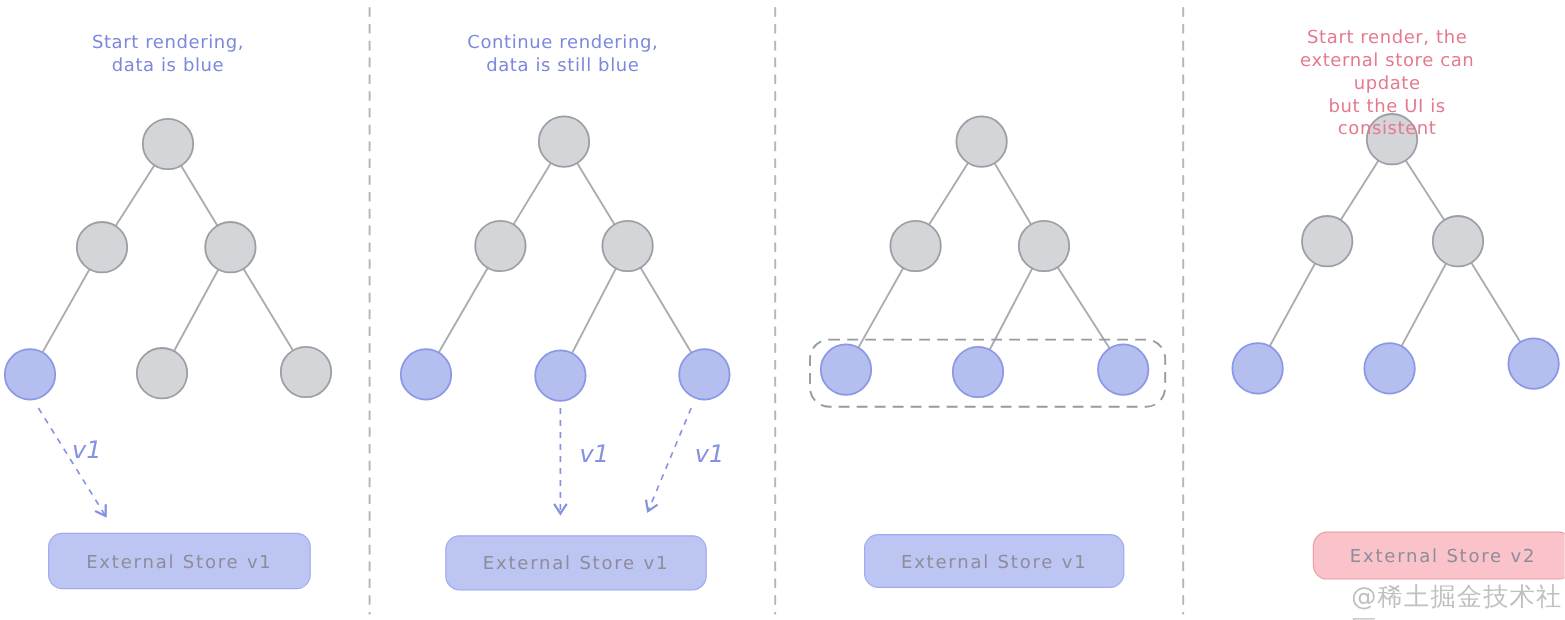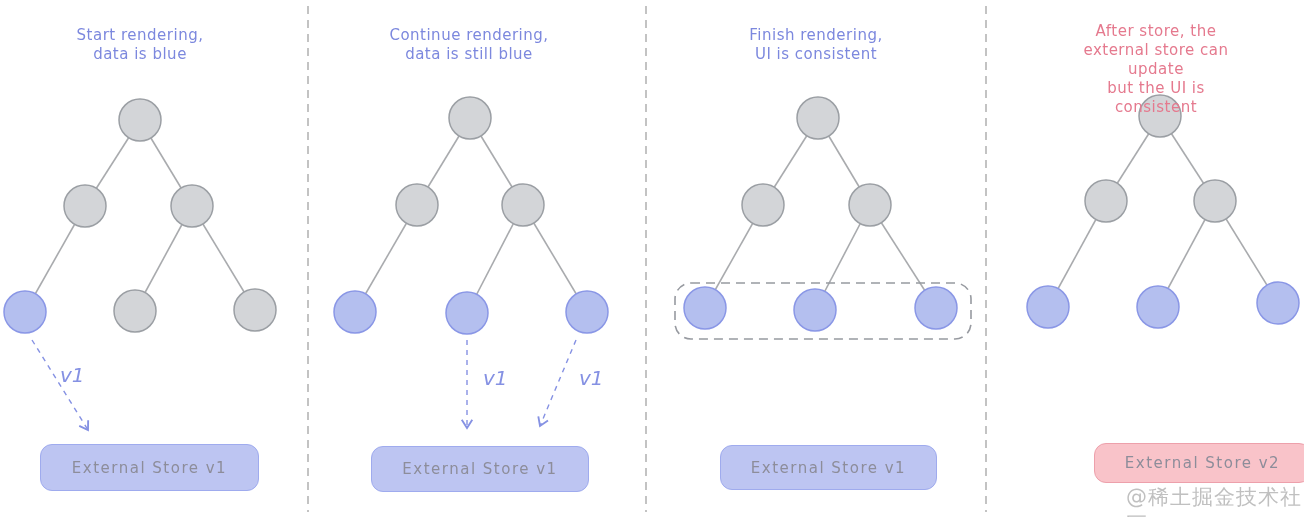--- a/index.html
+++ b/index.html
@@ -176,23 +176,21 @@
       <circle class="node-blue" cx="1048" cy="307" r="21"></circle>
       <circle class="node-blue" cx="1158" cy="307" r="21"></circle>
       <circle class="node-blue" cx="1278" cy="303" r="21"></circle>
     </g>
   </svg>
 
   <div class="caption blue" style="left:469px; top:26px;">Continue rendering,
 data is still blue</div>
   <div class="caption blue" style="left:140px; top:26px;">Start rendering,
 data is blue</div>
-  <div class="caption blue" style="left:816px; top:26px;">Finish rendering,
-UI is consistent</div>
-  <div class="caption pink" style="left:1156px; top:22px;">After store, the
+  <div class="caption pink" style="left:1156px; top:22px;">Start render, the
 external store can update
 but the UI is consistent</div>
 
   <div class="vlabel" style="left:60px;  top:363px;">v1</div>
   <div class="vlabel" style="left:483px; top:366px;">v1</div>
   <div class="vlabel" style="left:579px; top:366px;">v1</div>
 
   <div class="store blue" style="left:40px;   top:444px; width:217px; height:45px;">
     <span>External Store v1</span>
   </div>

